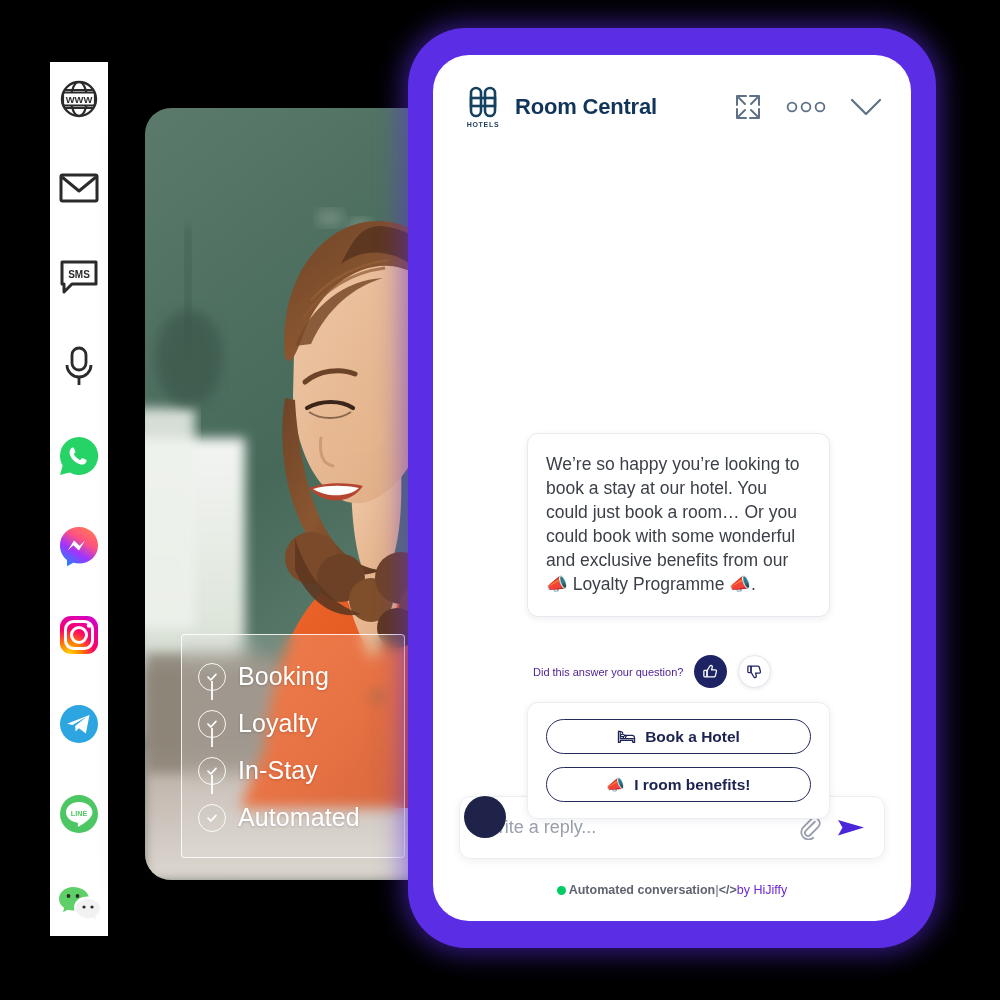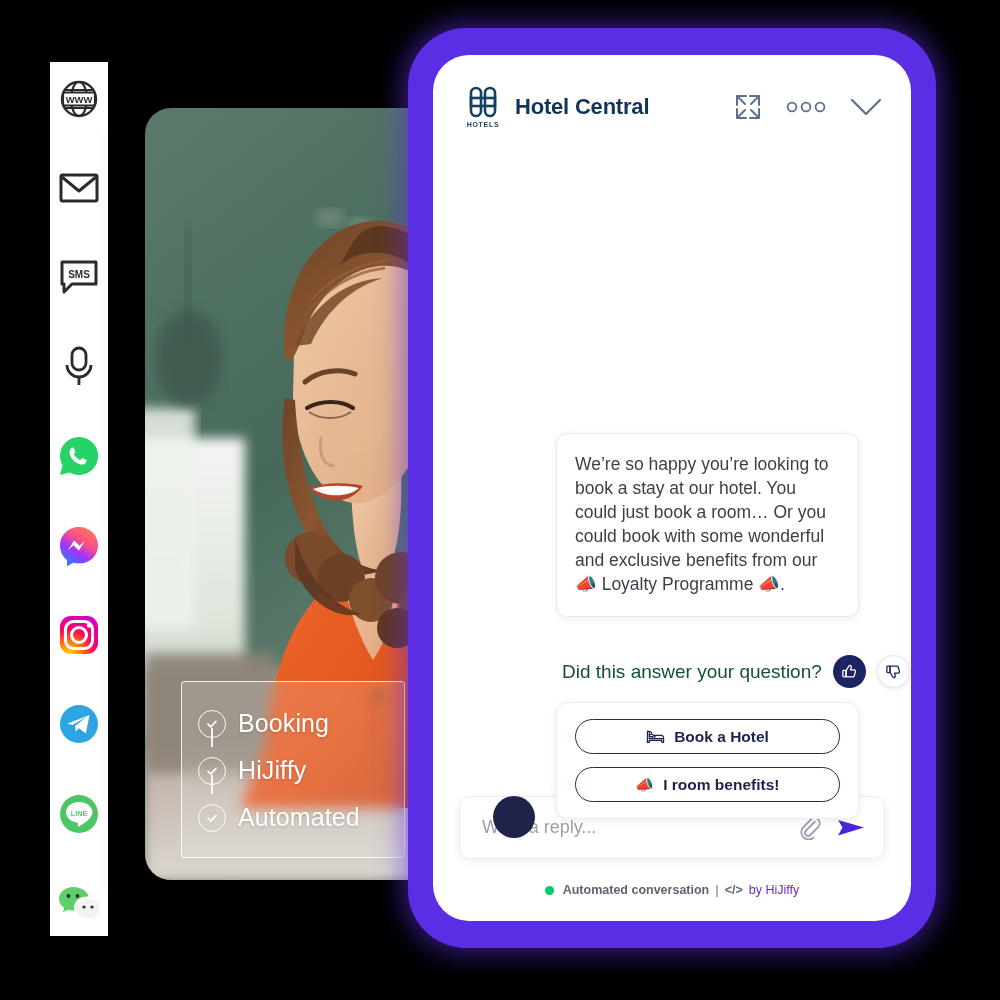--- a/index.html
+++ b/index.html
@@ -84,35 +84,35 @@
     gap:14px;
   }
   .logo-wrap { display:flex; flex-direction:column; align-items:center; gap:2px; }
   .logo-sub { font-size:7px; font-weight:700; letter-spacing:.7px; color:#1d3b57; }
   .brand-title {
     font-size:22px; font-weight:700; color:#11355a; letter-spacing:-.2px;
   }
   .header-actions { margin-left:auto; display:flex; align-items:center; gap:22px; }
   .hicon { cursor:pointer; display:flex; align-items:center; justify-content:center; }
 
-  .chat-body { flex:1; position:relative; padding:0 26px;margin-left:29px; }
+  .chat-body { flex:1; position:relative; padding:0 26px; }
 
   .msg-bubble {
     position:absolute; left:94px; top:297px; width:303px;
     background:#fff; border:1px solid #e7e9ee; border-radius:11px;
     box-shadow:0 2px 7px rgba(18,25,60,.07);
     padding:19px 20px 19px 18px;
   }
   .msg-text { font-size:17.5px; line-height:1.37; color:#3b3f48; }
 
   .feedback {
     position:absolute; left:100px; top:519px;
     display:flex; align-items:center; gap:11px;
   }
-  .feedback-q { font-size:19px; color:#14532d; }
+  .feedback-q { font-size:11px; color:#4c1d95; }
   .fb-btn { width:33px; height:33px; border-radius:50%; display:flex; align-items:center; justify-content:center; cursor:pointer; }
   .fb-up { background:#1e2364; }
   .fb-down { background:#fff; border:1px solid #e3e5ec; box-shadow:0 1px 4px rgba(18,25,60,.1); }
 
   .quick-card {
     position:absolute; left:94px; top:566px; width:303px;
     background:#fff; border:1px solid #eceef3; border-radius:11px;
     box-shadow:0 2px 8px rgba(18,25,60,.07);
     padding:16px 18px; display:flex; flex-direction:column; gap:13px;
   }
@@ -136,21 +136,21 @@
     display:flex; align-items:center; padding:0 18px 0 22px; gap:14px;
     background:#fff;
   }
   .composer input {
     flex:1; border:none; outline:none; font-size:18px; color:#3b3f48;
     font-family:"Liberation Sans", sans-serif; background:transparent;
   }
   .composer input::placeholder { color:#9aa0ab; }
 
   .footer {
-    height:62px; display:flex; align-items:center; justify-content:center; gap:6px;
+    height:62px; display:flex; align-items:center; justify-content:center; 
     font-size:12.5px;
   }
   .dot-live { width:9px; height:9px; border-radius:50%; background:#00cc66; margin-right:3px; }
   .f-strong { font-weight:700; color:#5f6470; }
   .f-bar { color:#9aa0ab; font-weight:700; }
   .f-code { color:#5f6470; font-weight:700; }
   .f-light { color:#6d28d9; }
 </style>
 </head>
 <body>
@@ -365,21 +365,30 @@
       </div>
       <span class="jlabel">Booking</span>
     </div>
     <div class="journey-row">
       <div class="jline"></div>
       <div class="jcircle">
         <svg width="14" height="14" viewBox="0 0 14 14">
             <path d="M3 7.2 L5.8 10 L11 4.4" fill="none" stroke="#fff" stroke-width="1.7" stroke-linecap="round" stroke-linejoin="round"></path>
           </svg>
       </div>
-      <span class="jlabel">HiJiffy</span>
+      <span class="jlabel">Loyalty</span>
+    </div>
+    <div class="journey-row">
+      <div class="jline"></div>
+      <div class="jcircle">
+        <svg width="14" height="14" viewBox="0 0 14 14">
+            <path d="M3 7.2 L5.8 10 L11 4.4" fill="none" stroke="#fff" stroke-width="1.7" stroke-linecap="round" stroke-linejoin="round"></path>
+          </svg>
+      </div>
+      <span class="jlabel">In-Stay</span>
     </div>
     <div class="journey-row">
 
       <div class="jcircle">
         <svg width="14" height="14" viewBox="0 0 14 14">
             <path d="M3 7.2 L5.8 10 L11 4.4" fill="none" stroke="#fff" stroke-width="1.7" stroke-linecap="round" stroke-linejoin="round"></path>
           </svg>
       </div>
       <span class="jlabel">Automated</span>
     </div>
@@ -392,21 +401,21 @@
 
   <div class="chat-header">
     <div class="logo-wrap">
       <svg width="36" height="34" viewBox="0 0 36 34">
         <path d="M6 8 a5 5 0 0 1 10 0 v18 a5 5 0 0 1 -10 0 Z" fill="none" stroke="#14415f" stroke-width="2.6"></path>
         <path d="M20 8 a5 5 0 0 1 10 0 v18 a5 5 0 0 1 -10 0 Z" fill="none" stroke="#14415f" stroke-width="2.6"></path>
         <rect x="6" y="13" width="24" height="8" fill="none" stroke="#14415f" stroke-width="2.6"></rect>
       </svg>
       <span class="logo-sub">HOTELS</span>
     </div>
-    <div class="brand-title">Hotel Central</div>
+    <div class="brand-title">Room Central</div>
 
     <div class="header-actions">
       <div class="hicon">
         <svg width="30" height="30" viewBox="0 0 30 30">
           <path d="M13 4 H4 V13" fill="none" stroke="#5f7185" stroke-width="2" stroke-linecap="round" stroke-linejoin="round"></path>
           <path d="M17 4 H26 V13" fill="none" stroke="#5f7185" stroke-width="2" stroke-linecap="round" stroke-linejoin="round"></path>
           <path d="M13 26 H4 V17" fill="none" stroke="#5f7185" stroke-width="2" stroke-linecap="round" stroke-linejoin="round"></path>
           <path d="M17 26 H26 V17" fill="none" stroke="#5f7185" stroke-width="2" stroke-linecap="round" stroke-linejoin="round"></path>
           <line x1="5" y1="5" x2="12" y2="12" stroke="#5f7185" stroke-width="2" stroke-linecap="round"></line>
           <line x1="25" y1="5" x2="18" y2="12" stroke="#5f7185" stroke-width="2" stroke-linecap="round"></line>

